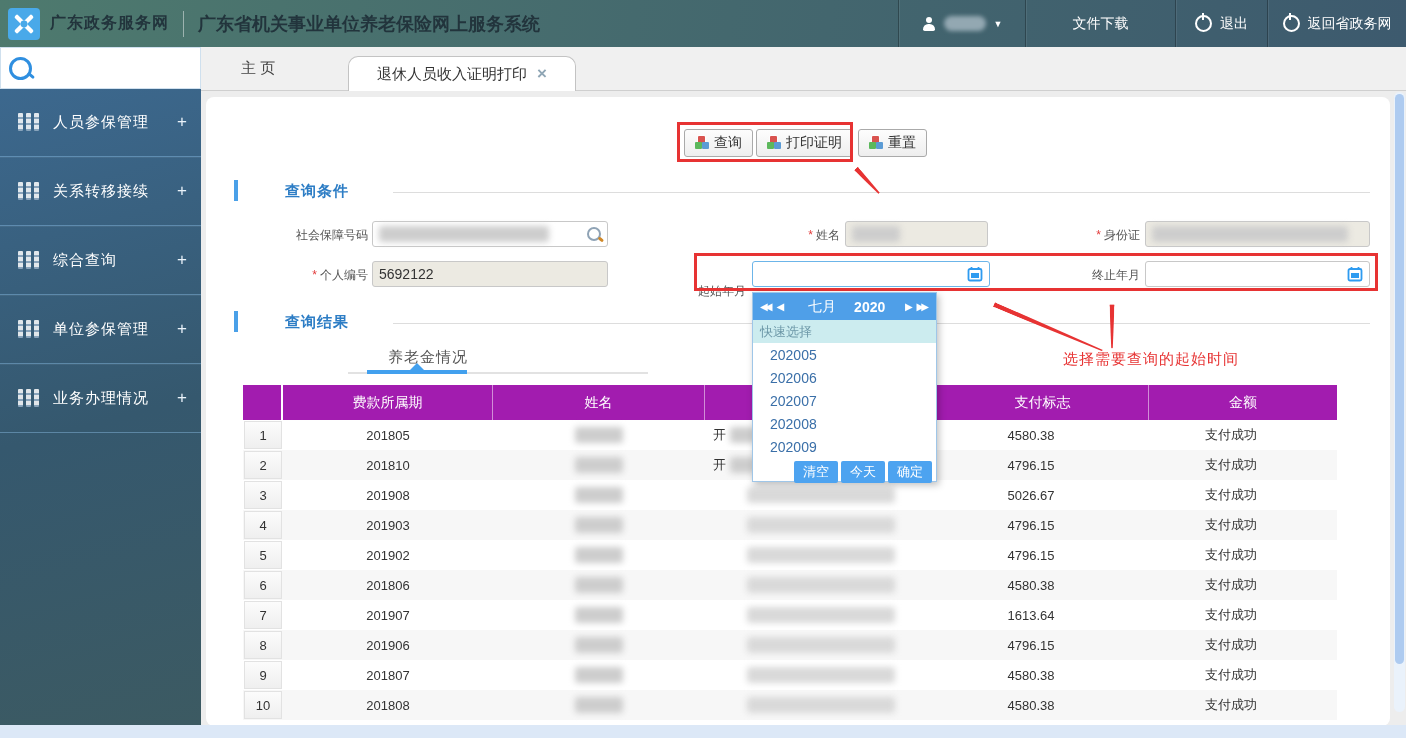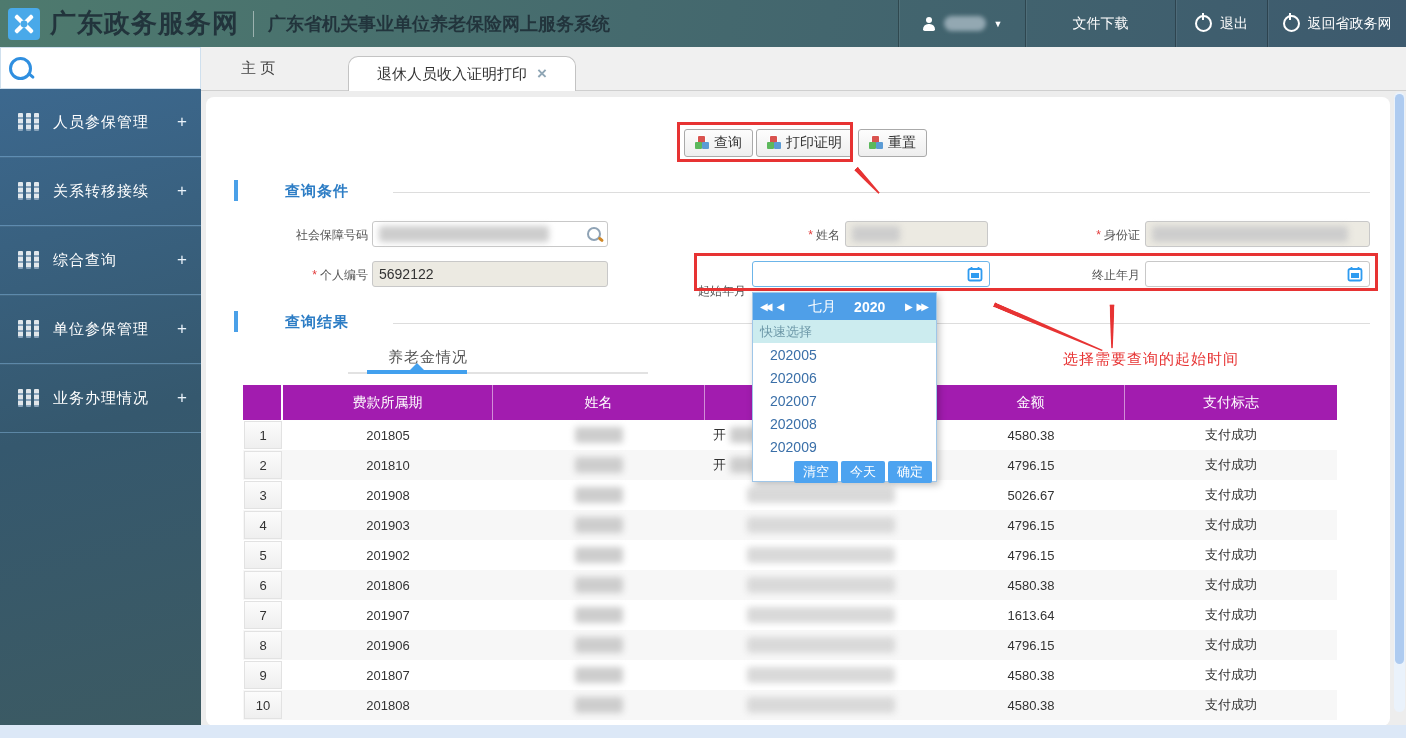--- a/index.html
+++ b/index.html
@@ -4,21 +4,21 @@
 <style>
   html,body{margin:0;padding:0;}
   body{font-family:"Liberation Sans","DejaVu Sans",sans-serif;}
   .page{position:relative;width:1406px;height:738px;overflow:hidden;background:#ededed;}
 
   
   .top-header{position:absolute;left:0;top:0;width:1406px;height:47px;
     background:linear-gradient(100deg,#4e7a6e 0%,#456a6e 45%,#3d5a6e 100%);
     display:flex;align-items:center;color:#22343c;}
   .logo{width:32px;height:32px;margin-left:8px;flex:0 0 auto;}
-  .brand{font-size:26px;font-weight:bold;margin-left:10px;letter-spacing:1px;white-space:nowrap;}
+  .brand{font-size:16px;font-weight:bold;margin-left:10px;letter-spacing:1px;white-space:nowrap;}
   .hdr-divider{width:1px;height:26px;background:rgba(255,255,255,.45);margin:0 14px;}
   .sys-title{font-size:18px;font-weight:bold;white-space:nowrap;}
   .hdr-right{margin-left:auto;display:flex;height:47px;color:#fff;font-size:14px;}
   .hdr-seg{display:flex;align-items:center;justify-content:center;border-left:1px solid rgba(0,0,0,.28);
     box-shadow:inset 1px 0 0 rgba(255,255,255,.08);cursor:pointer;gap:8px;}
   .seg-user{width:126px;}.seg-file{width:149px;}.seg-logout{width:91px;}.seg-back{width:138px;}
   .person-icon{width:14px;height:14px;position:relative;display:inline-block;}
   .person-icon::before{content:"";position:absolute;left:4px;top:0;width:6px;height:6px;border-radius:50%;background:#fff;}
   .person-icon::after{content:"";position:absolute;left:1px;top:7px;width:12px;height:7px;border-radius:6px 6px 2px 2px;background:#fff;}
   .user-pill{width:42px;height:15px;border-radius:8px;background:#93a8b2;filter:blur(2px);}
@@ -308,22 +308,22 @@
   <div class="rtab-grayline" style="left:348px;top:372px;width:300px;"></div>
   <div class="rtab-blueline" style="left:367px;top:370px;width:100px;"></div>
   <div class="rtab-tri" style="left:409px;top:363px;"></div>
 
   <div class="tbl">
     <div class="thead">
       <div class="th c0"></div>
       <div class="th c1">费款所属期</div>
       <div class="th c2">姓名</div>
       <div class="th c3"></div>
+      <div class="th c5">支付标志</div>
       <div class="th c4">金额</div>
-      <div class="th c5">支付标志</div>
     </div>
 
     <div class="tr">
       <div class="td c0">
           <span class="num-cell">1</span>
         </div>
       <div class="td c1">201805</div>
       <div class="td c2">
           <span class="blur-block name-blur"></span>
         </div>

